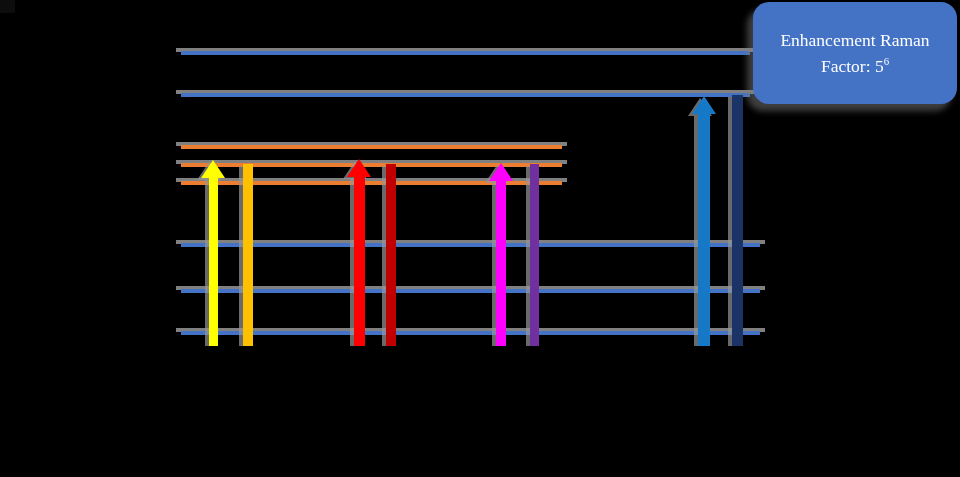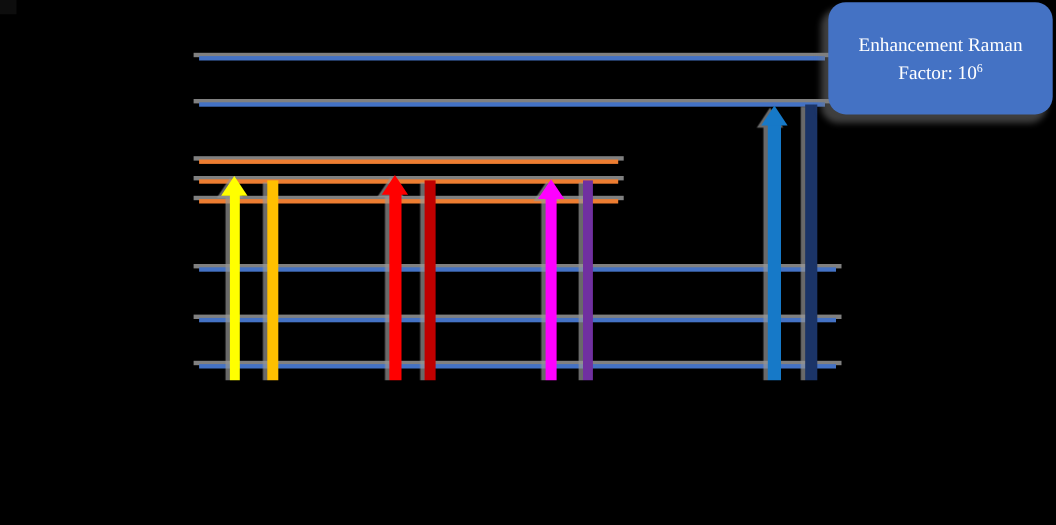--- a/index.html
+++ b/index.html
@@ -109,16 +109,16 @@
       </div>
       <div class="arrow" style="left: 725px; top: 95px; width: 24px; height: 275px; z-index: 10;">
         <div class="shaft" style="background: rgb(27, 52, 103); width: 11px; left: 6.5px; top: 0px; height: 259px;"></div>
         <div class="head" style="border-left: 12px solid transparent; border-right: 12px solid transparent; bottom: 0px; border-top: 18px solid rgb(27, 52, 103);"></div>
       </div>
     </div>
 
   <div class="callout" style="background: rgb(68, 114, 196);">
     <div class="txt" style="color: rgb(255, 255, 255);">
       <span>Enhancement Raman</span><br>
-      <span>Factor: 10</span><sup>6</sup>
+      <span>Factor: 5</span><sup>6</sup>
     </div>
   </div>
 </div>
 
 </body></html>

